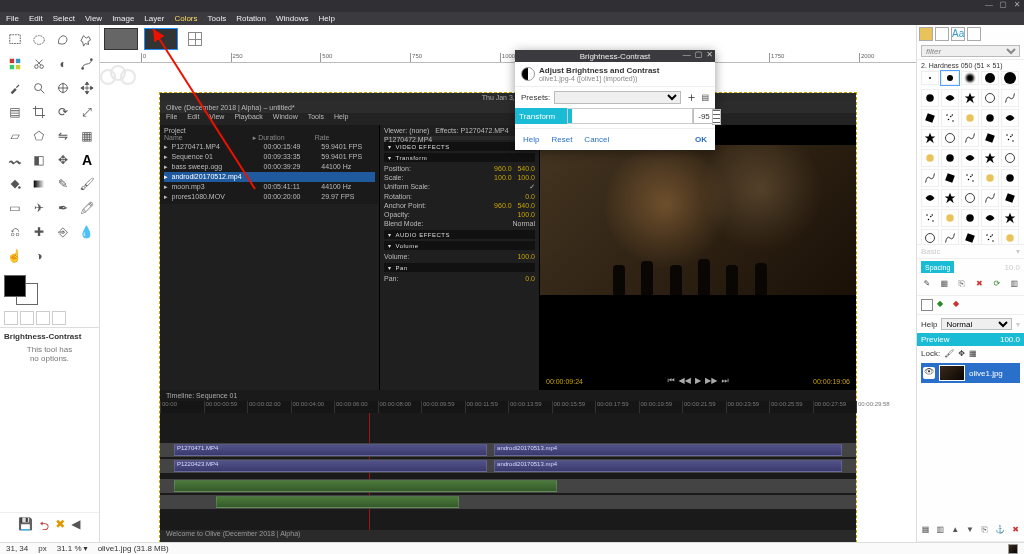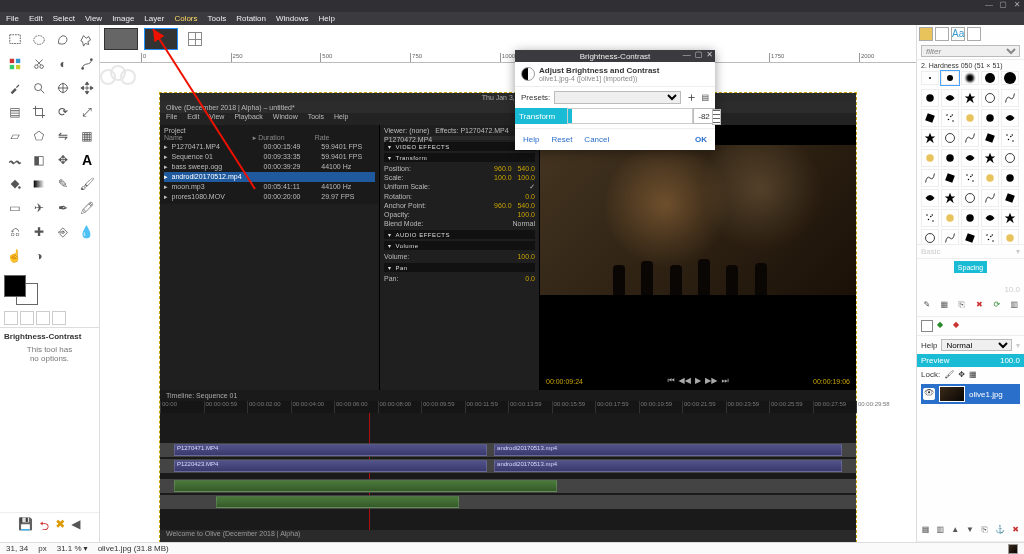--- a/index.html
+++ b/index.html
@@ -124,21 +124,21 @@
   .brush-select select { width:100%; font-size:8px; border:1px solid #bbb; height:12px; color:#888; font-style:italic;}
   .brush-label { font-size:7px; color:#333; padding:2px 4px; }
   .brush-sizes { display:flex; gap:2px; padding:0 4px; }
   .brush-sizes .b { border:1px solid #eee; width:18px; height:14px; display:flex; align-items:center; justify-content:center; }
   .brush-sizes .dot { background:#000; border-radius:50%; }
   .brush-sizes .sel { outline:1px solid #4aa3ff; }
   .brush-grid { display:grid; grid-template-columns:repeat(5,18px); grid-auto-rows:18px; gap:2px; padding:4px; overflow:auto; height:160px; border-bottom:1px solid #eee; }
   .brush-grid .bcell { border:1px solid #eee; position:relative; overflow:hidden; }
   .brush-grid .bcell .mark { position:absolute; inset:2px; }
   .brush-footer { display:flex; gap:4px; padding:2px 4px; border-bottom:1px solid #eee; align-items:center; }
-  .spacing-row{ display:flex; align-items:center; padding:2px 4px; gap:12px;flex-direction:column;}
+  .spacing-row{ display:flex; align-items:center; padding:2px 4px; gap:0;}
   .spacing-row .lbl{ background:#19bcd4; color:#fff; padding:0 4px; height:12px; display:flex; align-items:center; font-size:7px;}
   .spacing-row .val{ margin-left:auto; }
   .icon-row { display:flex; gap:6px; padding:4px; border-bottom:1px solid #eee; justify-content:space-between;}
   .icon-row span{ width:12px;height:12px; color:#555; text-align:center;}
   .layers-tabs { display:flex; gap:4px; padding:3px 4px; border-bottom:1px solid #eee;}
   .layers-tabs span{ width:12px;height:12px;}
   .mode-row { display:flex; align-items:center; gap:4px; padding:3px 4px; }
   .mode-row .lbl{ color:#333; }
   .mode-row select{ flex:1; font-size:8px; height:12px; border:1px solid #bbb;}
   .opacity-row { background:#19bcd4; color:#fff; padding:2px 4px; display:flex; justify-content:space-between; }
@@ -864,21 +864,21 @@
     <select style="flex:1" data-name="presets-select"><option></option></select>
     <span data-name="preset-add-icon" style="font-size:12px;">＋</span>
     <span data-name="preset-manage-icon">▤</span>
   </div>
   <div class="slider-row">
     <span class="label">Transform</span>
     <div class="track" data-name="brightness-slider">
         <div class="fill" style="width:3%"></div>
       </div>
     <div class="spin" data-name="brightness-value">
-        <span>-82</span>
+        <span>-95</span>
       </div>
   </div>
   <div style="height:4px"></div>
   <div class="foot2">
     <span class="link" data-name="dlg-help">Help</span>
     <span class="link" data-name="dlg-reset">Reset</span>
     <span class="link" data-name="dlg-cancel">Cancel</span>
     <span class="link" data-name="dlg-ok">OK</span>
   </div>
 </div>

